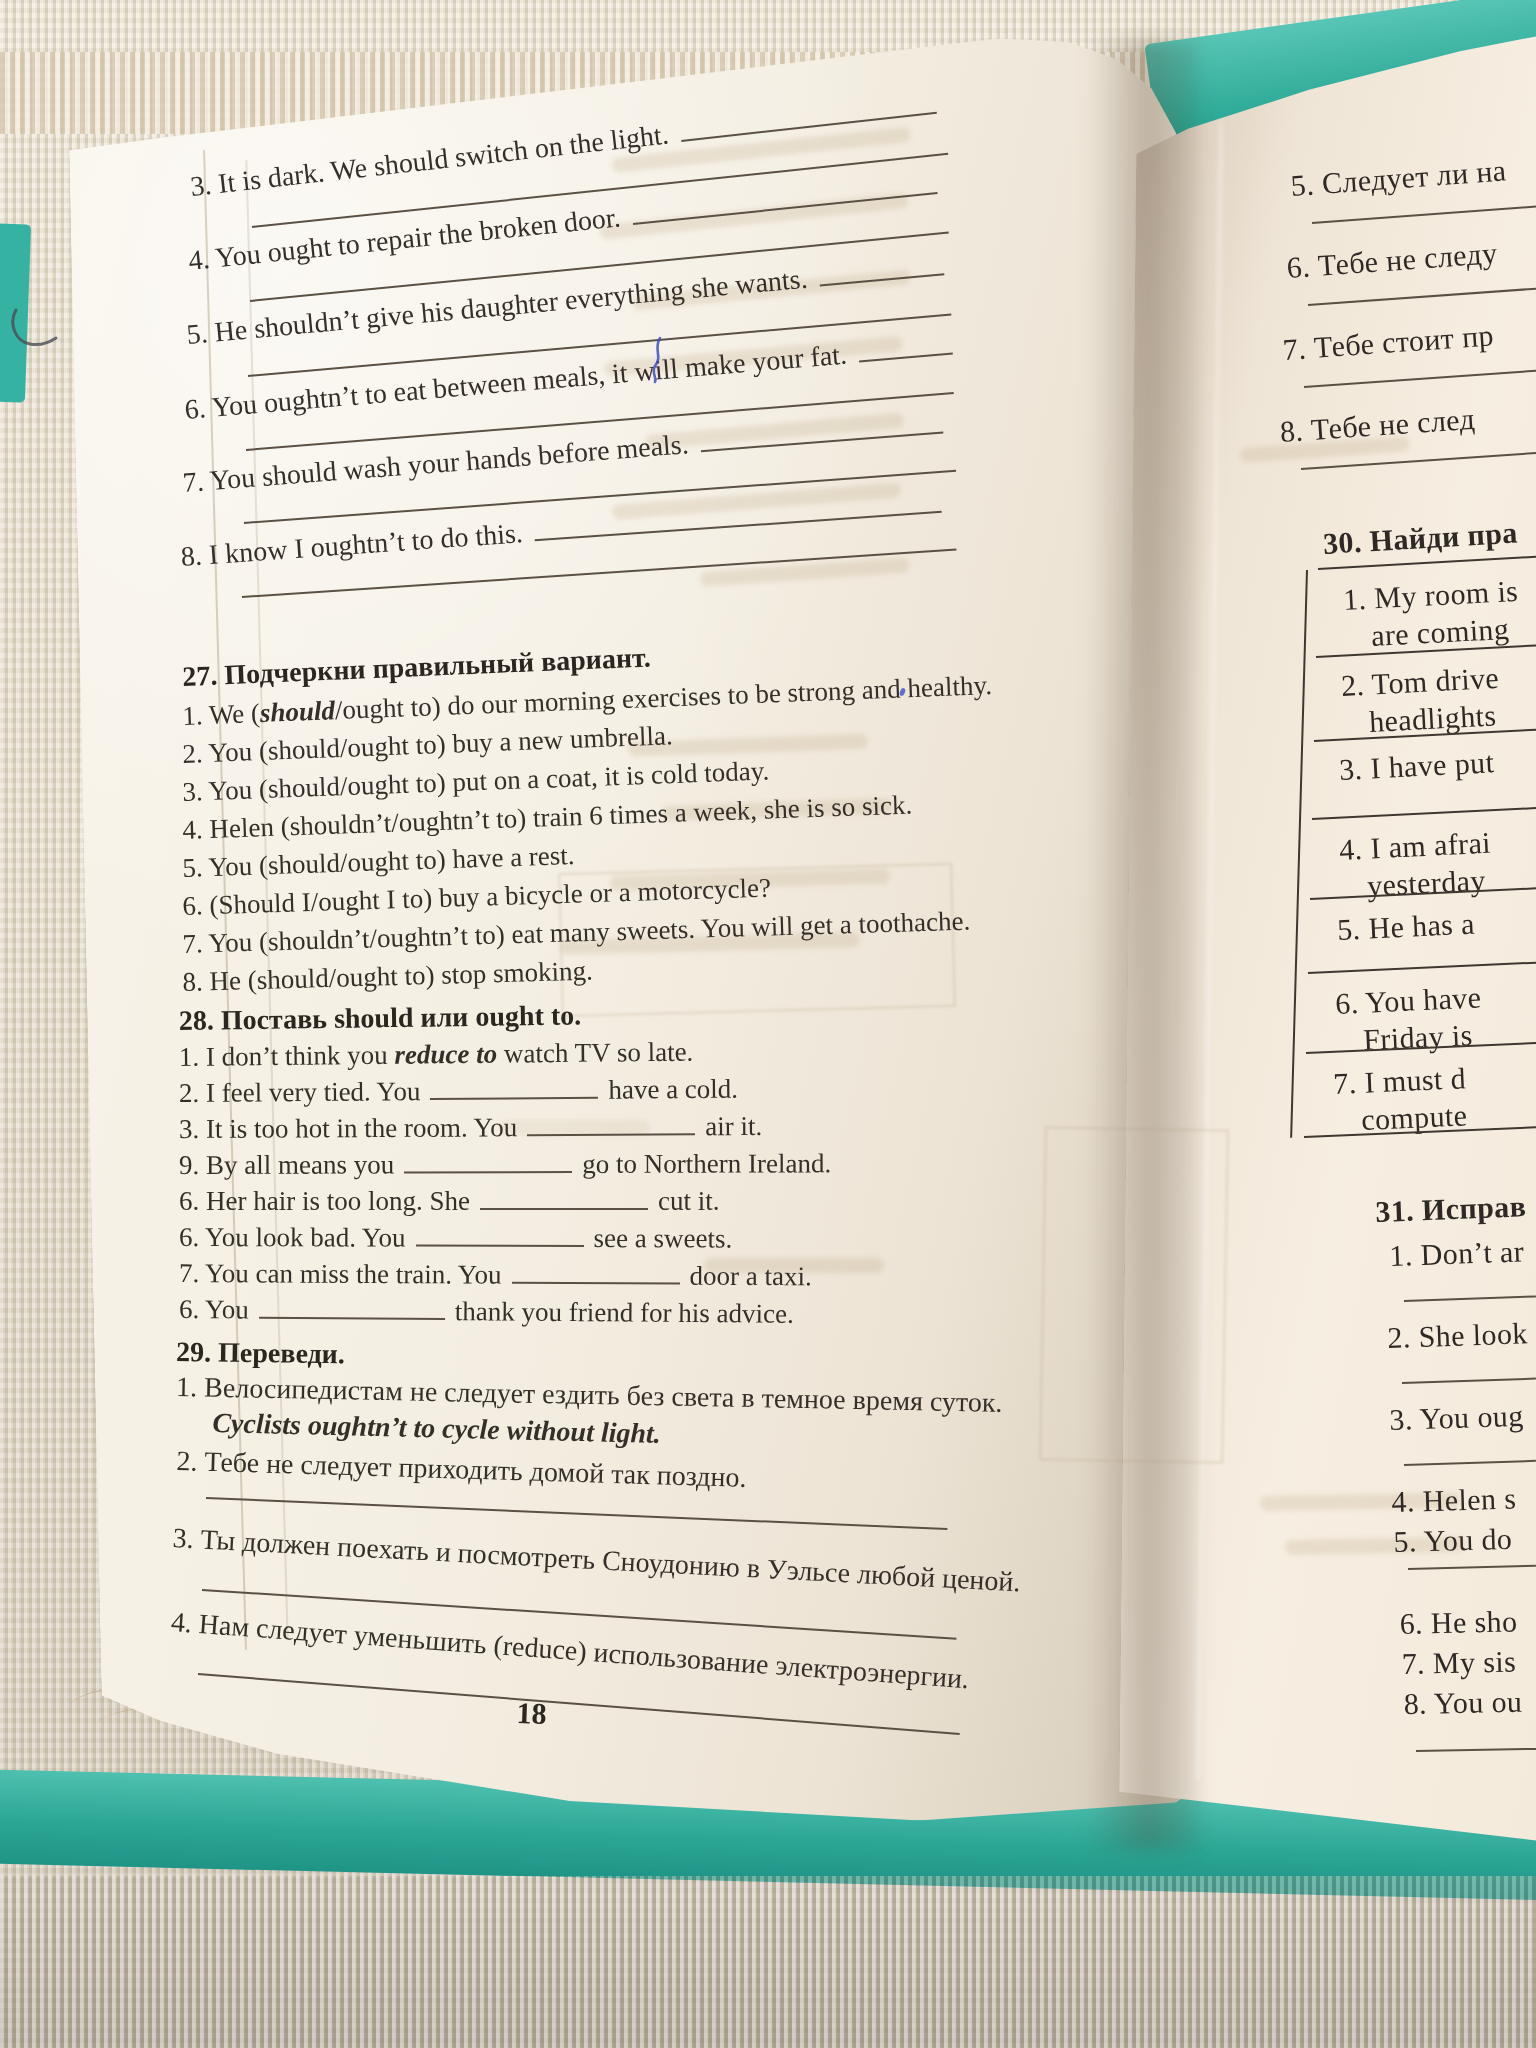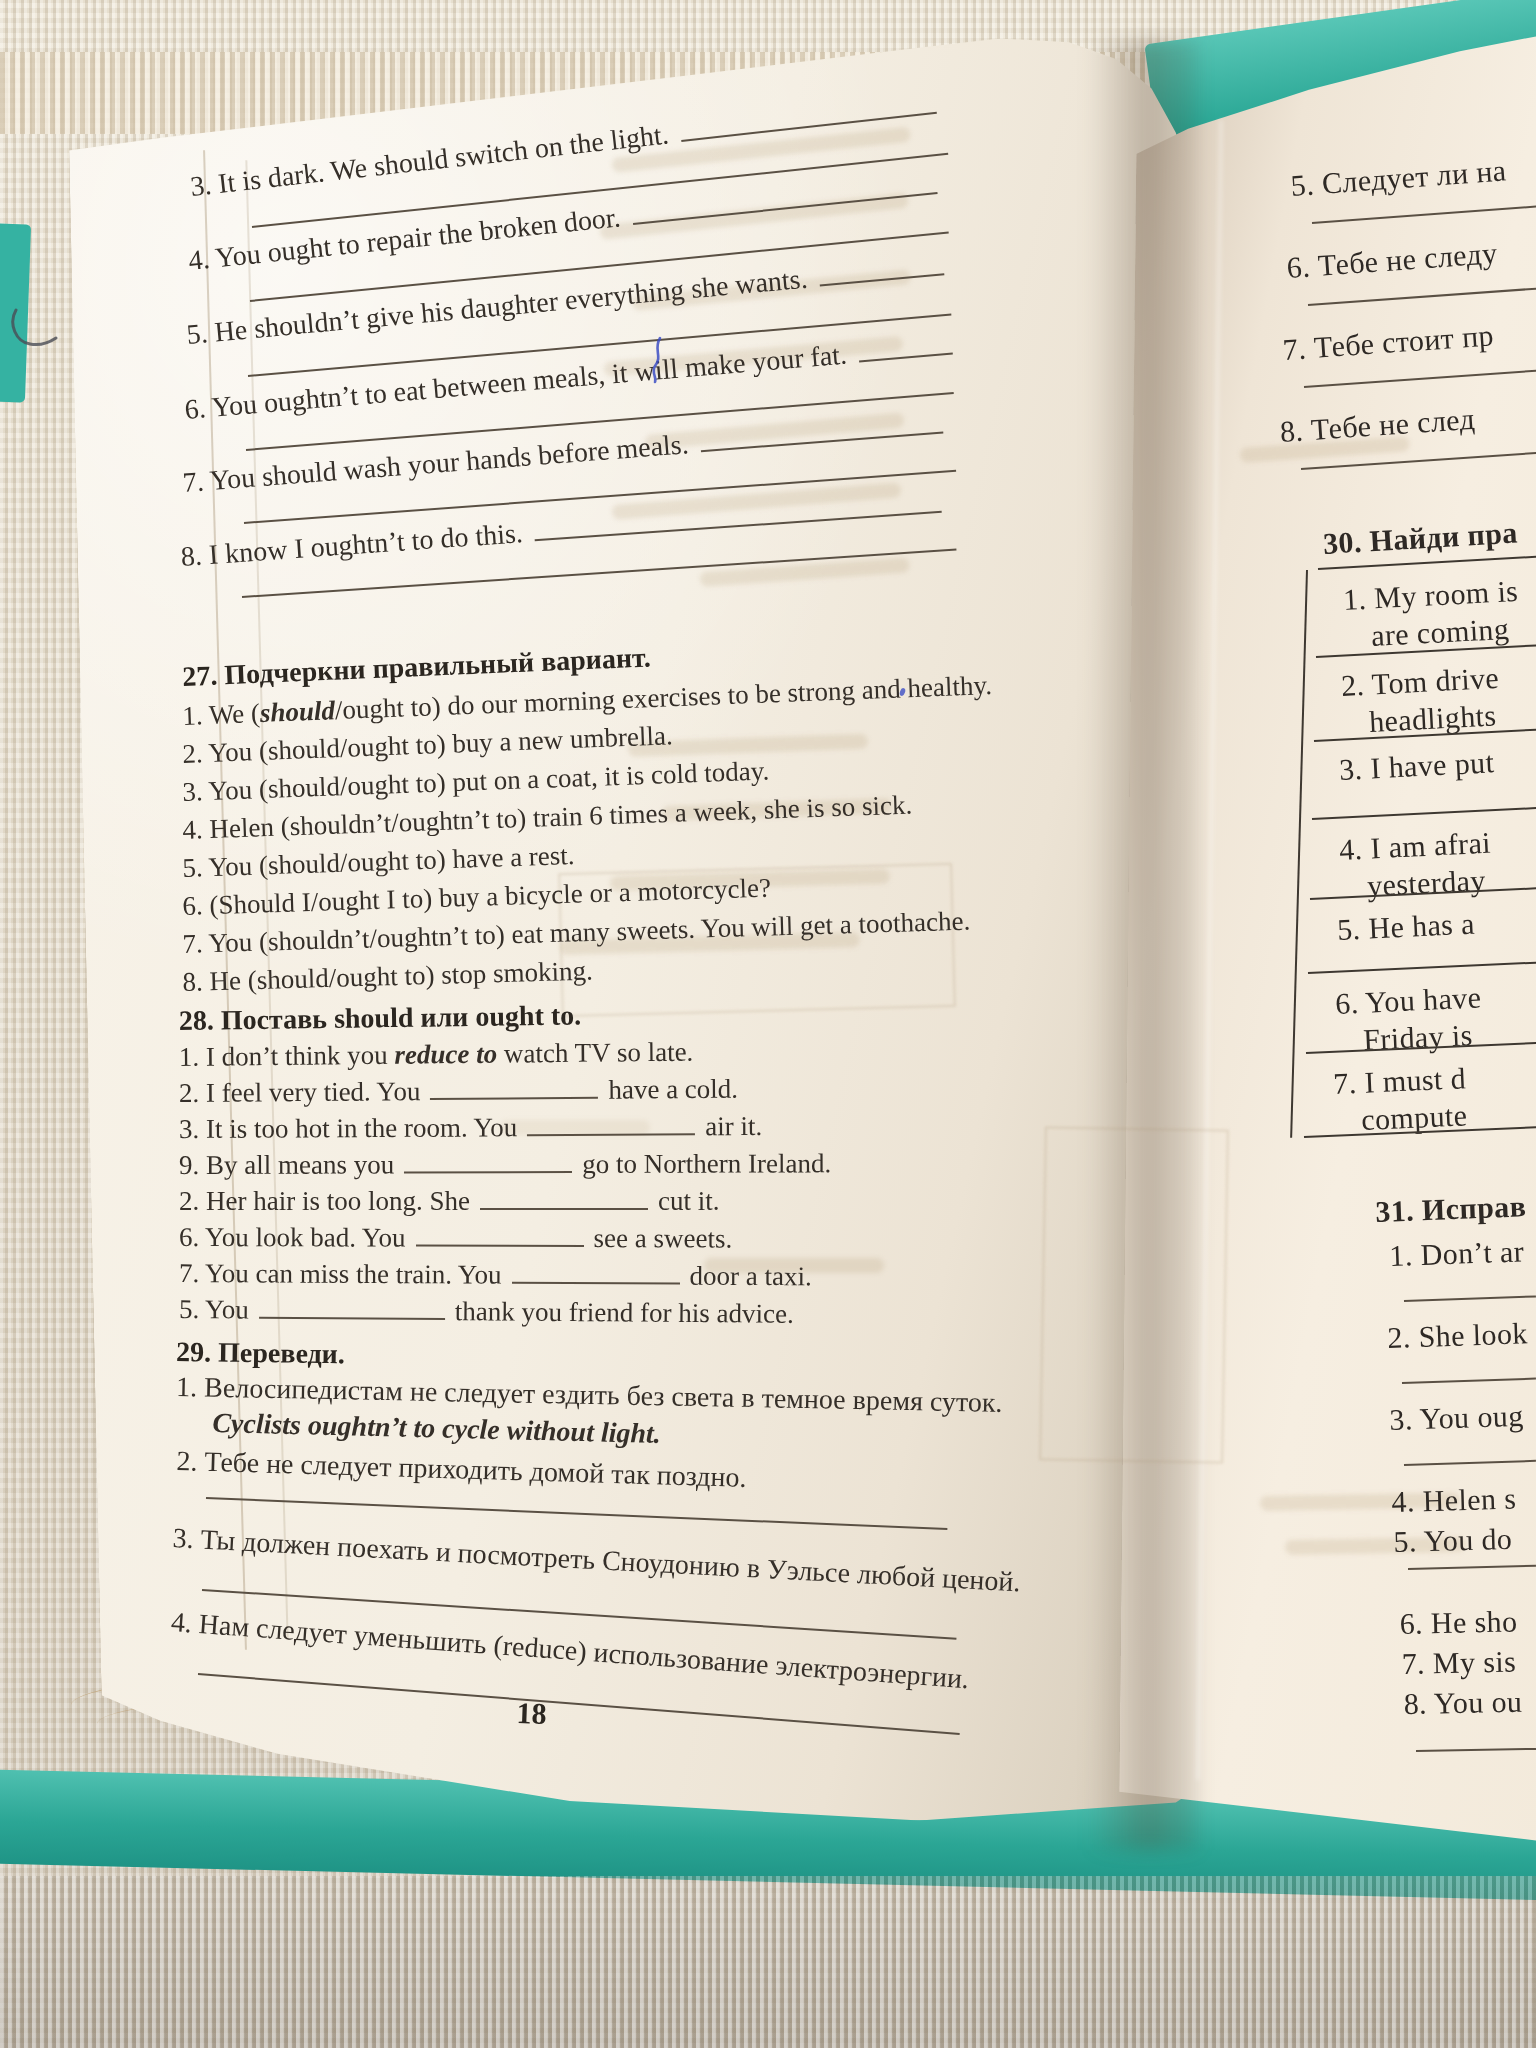--- a/index.html
+++ b/index.html
@@ -149,24 +149,24 @@
   <div class="t" style="left:183px;top:854px;font-size:27px;transform:rotate(-1.9deg);">5. You (should/ought to) have a rest.</div>
   <div class="t" style="left:183px;top:892px;font-size:27px;transform:rotate(-1.8deg);">6. (Should I/ought I to) buy a bicycle or a motorcycle?</div>
   <div class="t" style="left:183px;top:930px;font-size:27px;transform:rotate(-1.7deg);">7. You (shouldn’t/oughtn’t to) eat many sweets. You will get a toothache.</div>
   <div class="t" style="left:183px;top:968px;font-size:27px;transform:rotate(-1.6deg);">8. He (should/ought to) stop smoking.</div>
 
   <div class="t b" style="left:179px;top:1006px;transform:rotate(-.8deg);">28. Поставь should или ought to.</div>
   <div class="t" style="left:179px;top:1043px;font-size:27px;transform:rotate(-.6deg);"><span>1. I don’t think you </span><span class="bi">reduce to</span><span> watch TV so late.</span></div>
   <div class="t" style="left:179px;top:1079px;font-size:27px;transform:rotate(-.45deg);"><span>2. I feel very tied. You</span><span class="blank"></span><span>have a cold.</span></div>
   <div class="t" style="left:179px;top:1115px;font-size:27px;transform:rotate(-.3deg);"><span>3. It is too hot in the room. You</span><span class="blank"></span><span>air it.</span></div>
   <div class="t" style="left:179px;top:1151px;font-size:27px;transform:rotate(-.15deg);"><span>9. By all means you</span><span class="blank"></span><span>go to Northern Ireland.</span></div>
-  <div class="t" style="left:179px;top:1187px;font-size:27px;"><span>2. Her hair is too long. She</span><span class="blank"></span><span>cut it.</span></div>
+  <div class="t" style="left:179px;top:1187px;font-size:27px;"><span>6. Her hair is too long. She</span><span class="blank"></span><span>cut it.</span></div>
   <div class="t" style="left:179px;top:1223px;font-size:27px;transform:rotate(.15deg);"><span>6. You look bad. You</span><span class="blank"></span><span>see a sweets.</span></div>
   <div class="t" style="left:179px;top:1259px;font-size:27px;transform:rotate(.3deg);"><span>7. You can miss the train. You</span><span class="blank"></span><span>door a taxi.</span></div>
-  <div class="t" style="left:179px;top:1295px;font-size:27px;transform:rotate(.45deg);"><span>5. You</span><span class="blank" style="width:186px;"></span><span>thank you friend for his advice.</span></div>
+  <div class="t" style="left:179px;top:1295px;font-size:27px;transform:rotate(.45deg);"><span>6. You</span><span class="blank" style="width:186px;"></span><span>thank you friend for his advice.</span></div>
 
   <div class="t b" style="left:176px;top:1337px;transform:rotate(.8deg);">29. Переведи.</div>
   <div class="t" style="left:176px;top:1372px;transform:rotate(1.1deg);">1. Велосипедистам не следует ездить без света в темное время суток.</div>
   <div class="t bi" style="left:212px;top:1408px;transform:rotate(1.4deg);">Cyclists oughtn’t to cycle without light.</div>
   <div class="t" style="left:176px;top:1446px;transform:rotate(1.7deg);">2. Тебе не следует приходить домой так поздно.</div>
   <div class="r" style="left:206px;top:1497px;width:742px;transform:rotate(2.4deg);"></div>
   <div class="t" style="left:172px;top:1523px;transform:rotate(3deg);">3. Ты должен поехать и посмотреть Сноудонию в Уэльсе любой ценой.</div>
   <div class="r" style="left:202px;top:1589px;width:756px;transform:rotate(3.7deg);"></div>
   <div class="t" style="left:170px;top:1607px;transform:rotate(4.1deg);">4. Нам следует уменьшить (reduce) использование электроэнергии.</div>
   <div class="r" style="left:198px;top:1673px;width:764px;transform:rotate(4.5deg);"></div>

